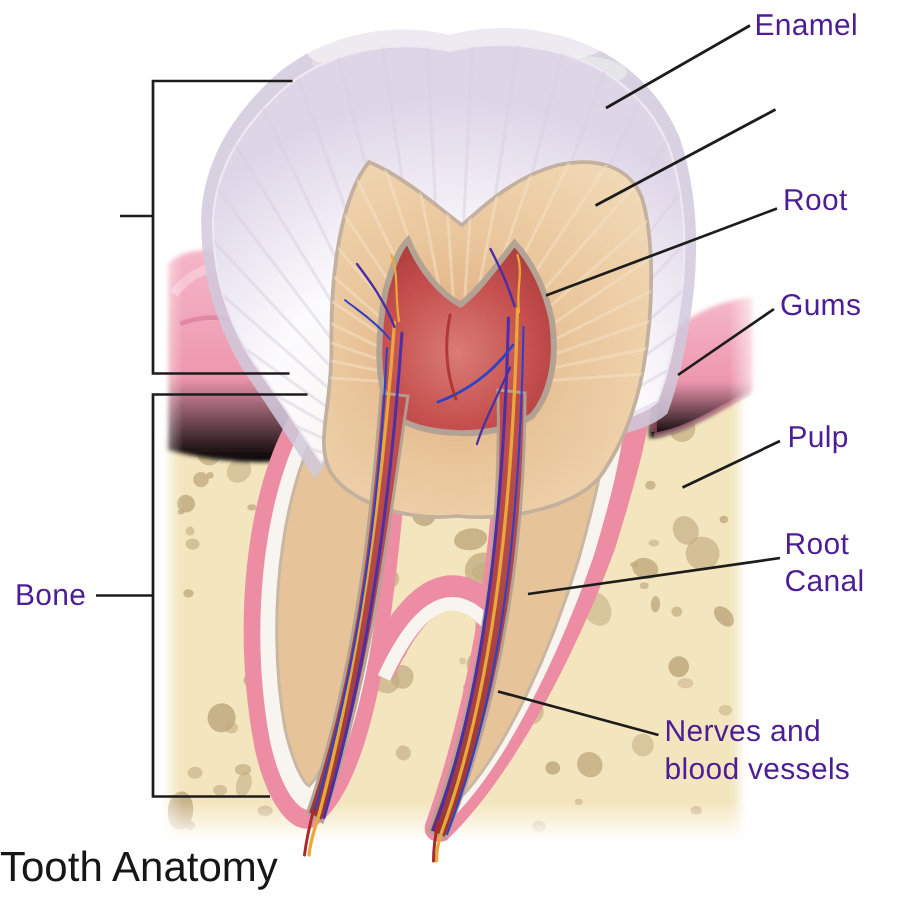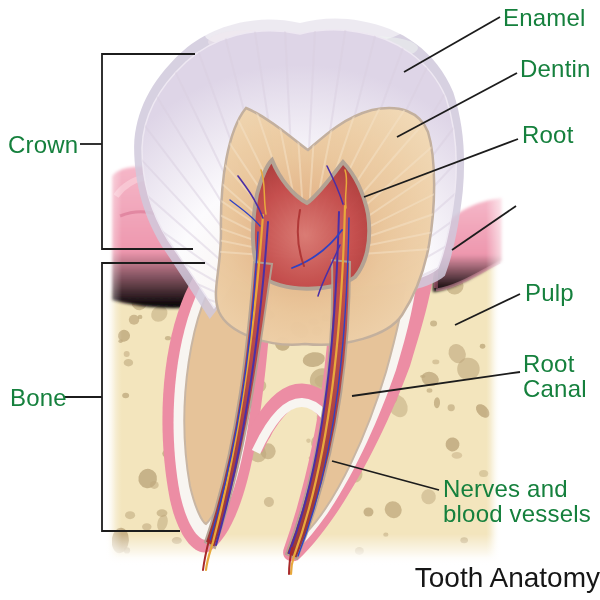--- a/index.html
+++ b/index.html
@@ -1,21 +1,21 @@
 <!DOCTYPE html>
 <html><head>
 <meta charset="utf-8">
 <style>
   html,body{margin:0;padding:0;background:#fff;}
   #stage{position:relative;width:600px;height:600px;background:#fff;overflow:hidden;
          font-family:"Liberation Sans", sans-serif;}
   #art{position:absolute;left:0;top:0;}
-  .lbl{position:absolute;color:#15803d;font-size:24px;line-height:25px;
+  .lbl{position:absolute;color:#4c1d95;font-size:20px;line-height:25px;
        letter-spacing:0.2px;white-space:pre-line;}
-  .title{position:absolute;left:0;right:0;text-align:right;color:#161616;
+  .title{position:absolute;left:0;right:0;text-align:left;color:#161616;
          font-size:28px;}
 </style>
 </head>
 <body>
 
 <div id="stage">
 
 <svg id="art" width="600" height="600" viewBox="0 0 600 600">
   <defs>
     <radialGradient id="gEnamel" gradientUnits="userSpaceOnUse" cx="300" cy="300" r="235">
@@ -317,22 +317,21 @@
     <line x1="520" y1="372" x2="352" y2="396"></line>
     <line x1="439" y1="490" x2="332" y2="461"></line>
     <path d="M195,54 L102,54 L102,249 L193,249"></path>
     <line x1="80" y1="144" x2="102" y2="144"></line>
     <path d="M205,263 L102,263 L102,531 L180,531"></path>
     <line x1="64" y1="397" x2="102" y2="397"></line>
   </g>
 </svg>
 
 <div class="lbl" style="left:503px;top:5px">Enamel</div>
-<div class="lbl" style="left:520px;top:56px">Dentin</div>
 <div class="lbl" style="left:522px;top:122px">Root</div>
+<div class="lbl" style="left:520px;top:192px">Gums</div>
 <div class="lbl" style="left:525px;top:280px">Pulp</div>
 <div class="lbl" style="left:443px;top:476px;width:152px">Nerves and blood vessels</div>
 <div class="lbl" style="left:523px;top:351px;width:72px">Root Canal</div>
-<div class="lbl" style="left:8px;top:132px">Crown</div>
 <div class="lbl" style="left:10px;top:385px">Bone</div>
 <div class="title" style="top:562px">Tooth Anatomy</div>
 
 </div>
 
 </body></html>

